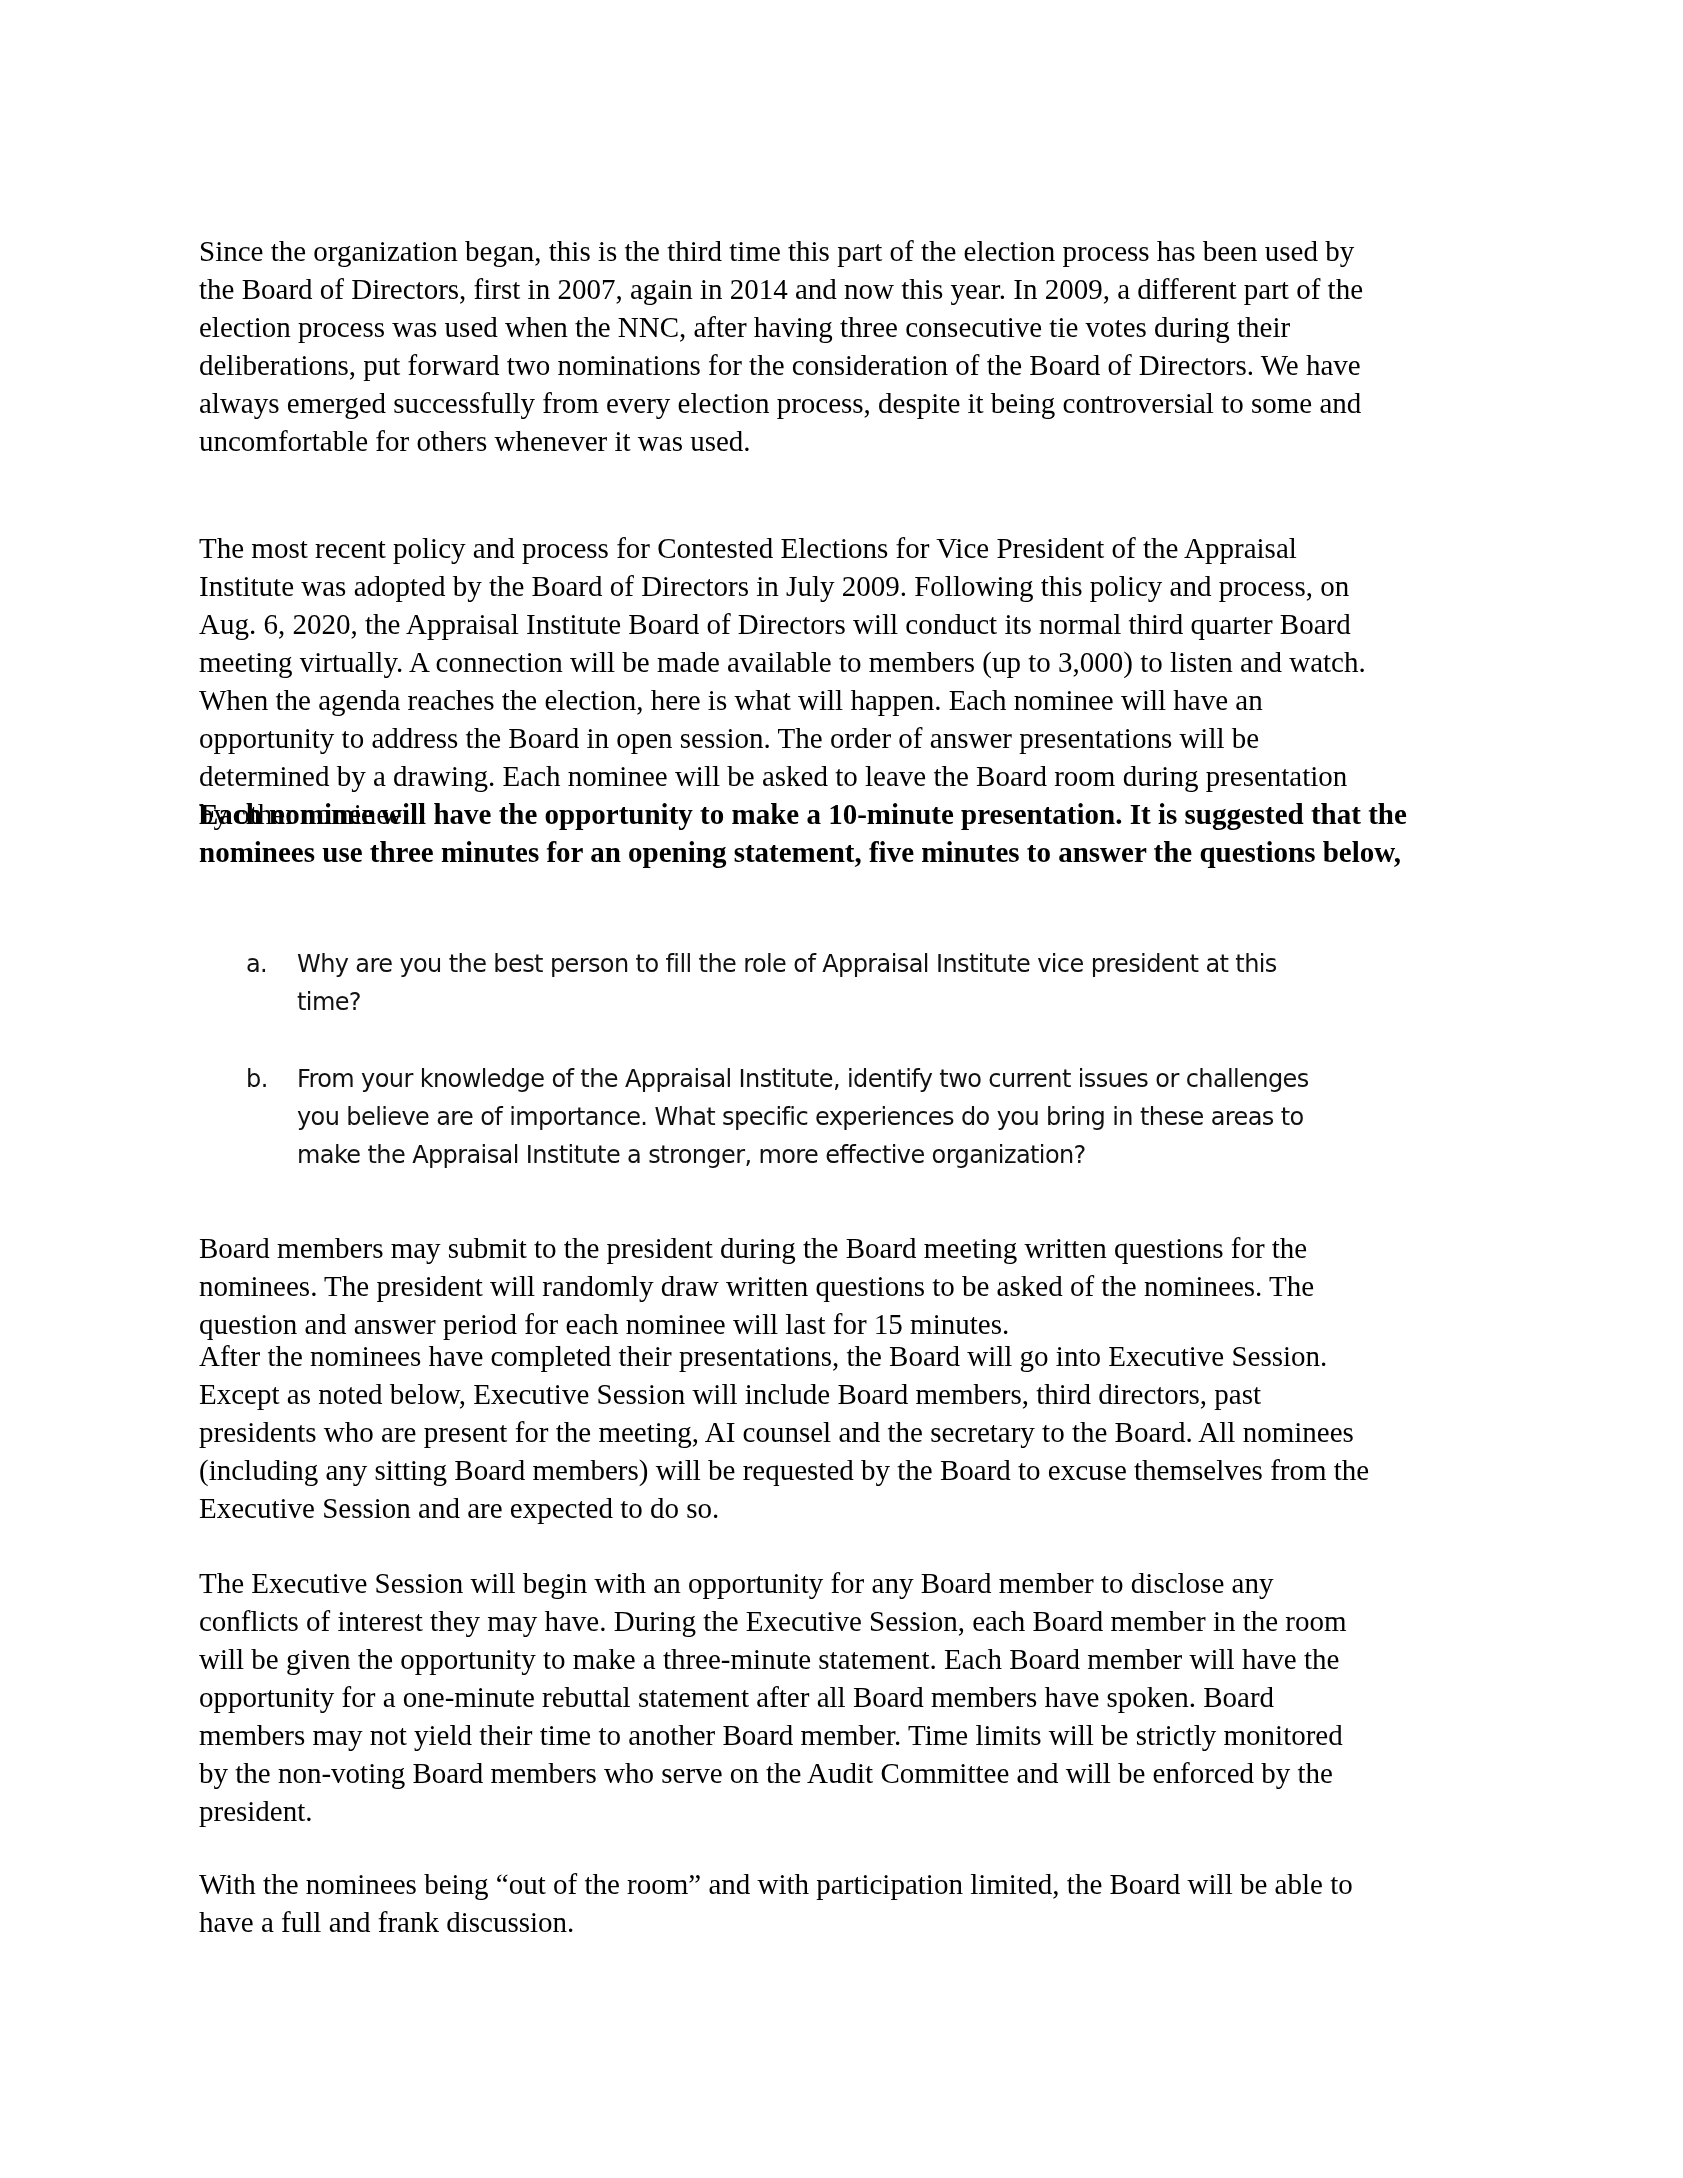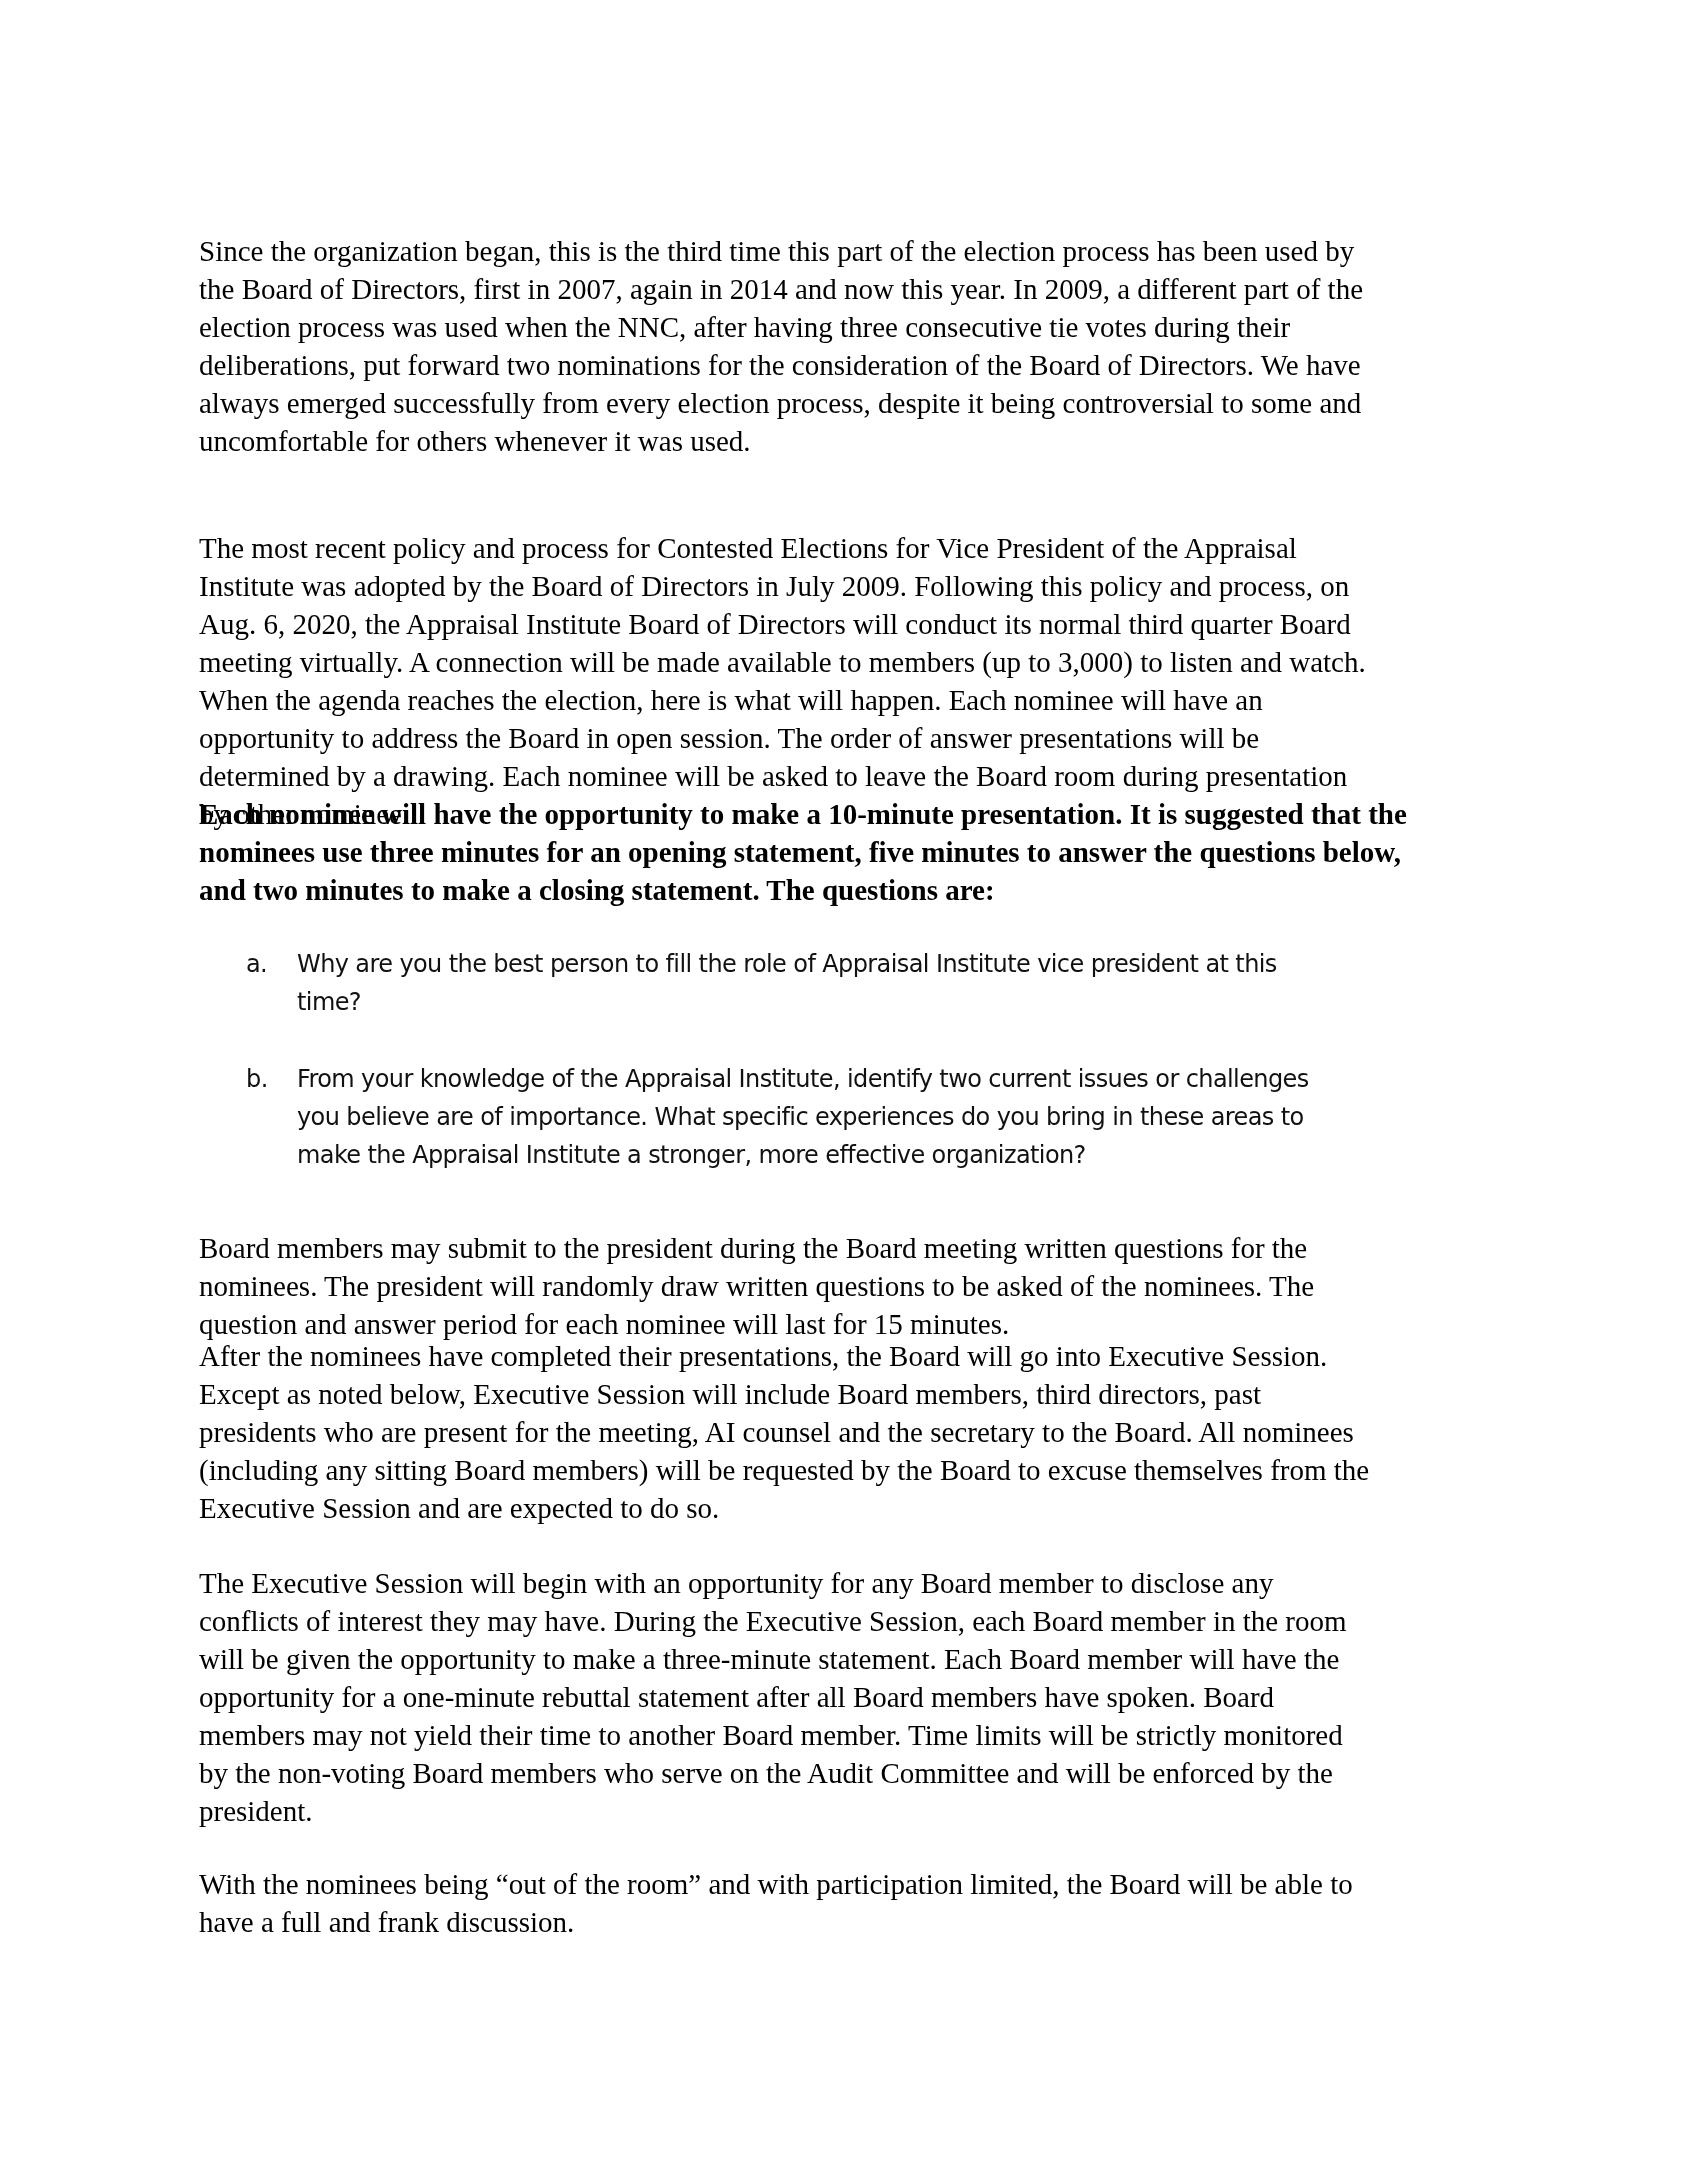--- a/index.html
+++ b/index.html
@@ -44,21 +44,20 @@
     <span class="ln">meeting virtually. A connection will be made available to members (up to 3,000) to listen and watch.</span>
     <span class="ln">When the agenda reaches the election, here is what will happen. Each nominee will have an</span>
     <span class="ln">opportunity to address the Board in open session. The order of answer presentations will be</span>
     <span class="ln">determined by a drawing. Each nominee will be asked to leave the Board room during presentation</span>
     <span class="ln">by other nominee.</span>
   </p>
 
   <p class="para" style="top:795px;font-weight:bold;">
     <span class="ln">Each nominee will have the opportunity to make a 10-minute presentation. It is suggested that the</span>
     <span class="ln">nominees use three minutes for an opening statement, five minutes to answer the questions below,</span>
-    <span class="ln">and two minutes to make a closing statement. The questions are:</span>
   </p>
 
   <div class="list-item" style="top:945px;">
     <span class="marker">a.</span>
     <span class="body">
       <span class="ln">Why are you the best person to fill the role of Appraisal Institute vice president at this</span>
       <span class="ln">time?</span>
     </span>
   </div>
 

